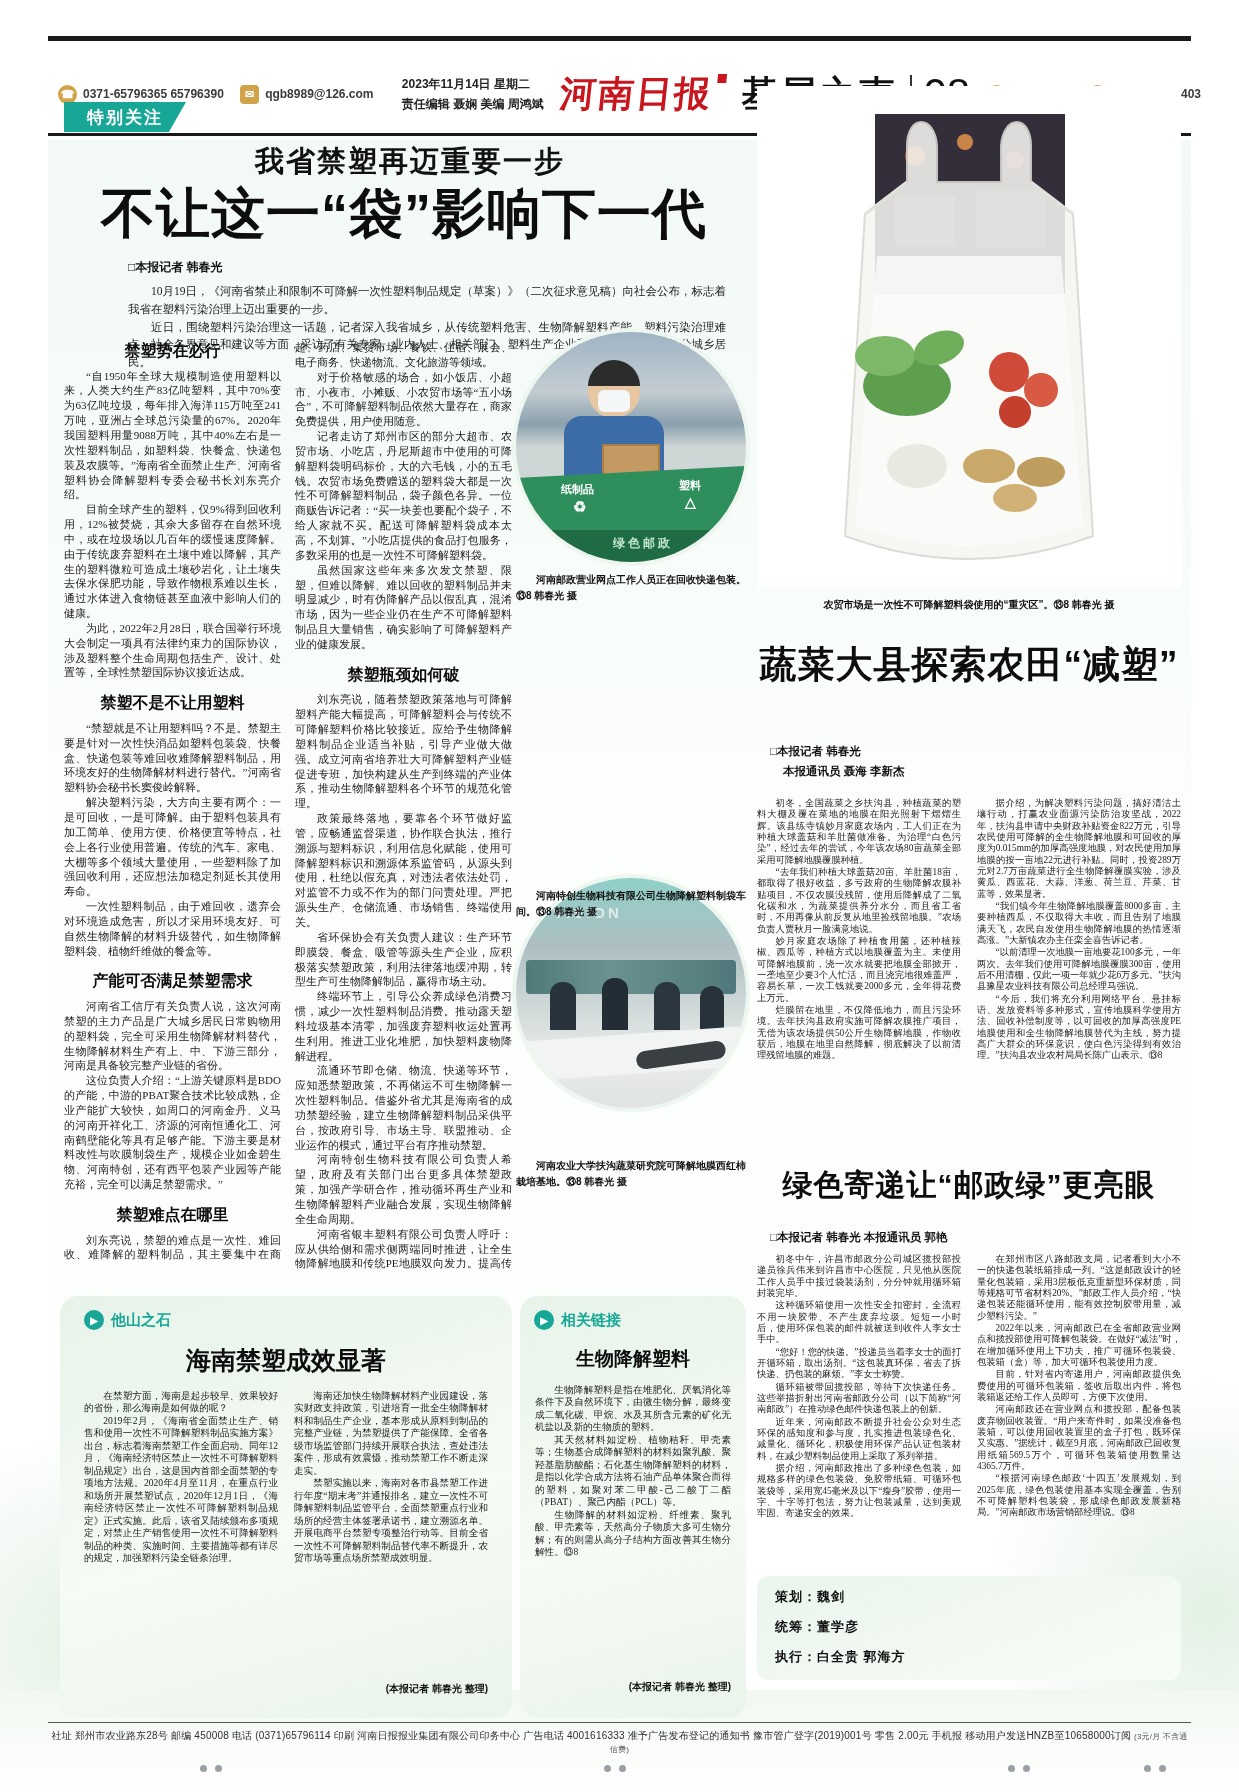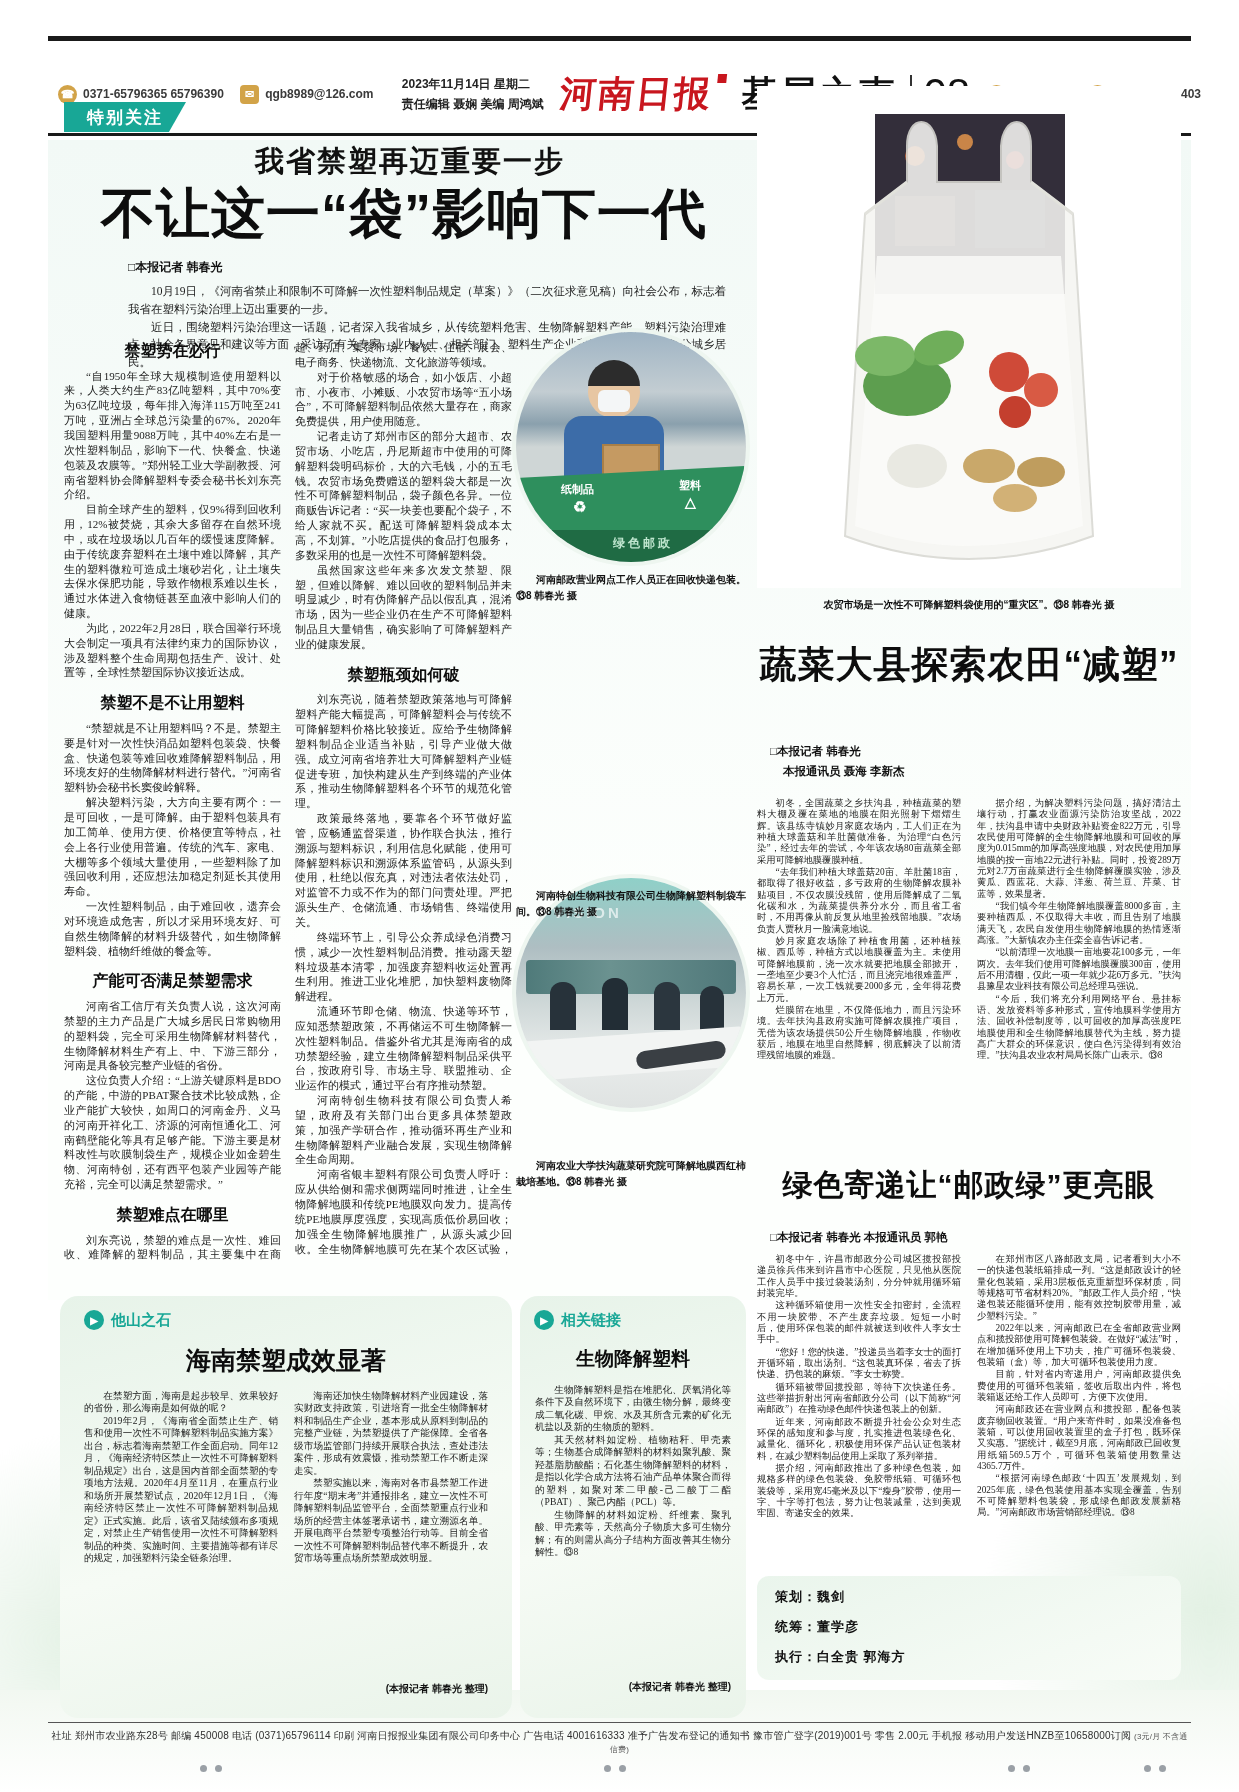--- a/index.html
+++ b/index.html
@@ -127,21 +127,21 @@
   <div class="abs byline" style="left:128px;top:259px;">□本报记者 韩春光</div>
   <div class="abs intro-wrap" style="left:128px;top:283px;width:598px;">
       <p class="intro-p">10月19日，《河南省禁止和限制不可降解一次性塑料制品规定（草案）》（二次征求意见稿）向社会公布，标志着我省在塑料污染治理上迈出重要的一步。</p>
       <p class="intro-p">近日，围绕塑料污染治理这一话题，记者深入我省城乡，从传统塑料危害、生物降解塑料产能、塑料污染治理难点、社会各界意见和建议等方面，采访了有关专家、业内人士、相关部门、塑料生产企业和塑料制品企业、部分城乡居民。</p>
     </div>
 
   <div class="abs feature-body" style="left:64px;top:340px;width:448px;">
     <div class="fsec">
       <h3>禁塑势在必行</h3>
       <div>
-          <p class="bp">“自1950年全球大规模制造使用塑料以来，人类大约生产83亿吨塑料，其中70%变为63亿吨垃圾，每年排入海洋115万吨至241万吨，亚洲占全球总污染量的67%。2020年我国塑料用量9088万吨，其中40%左右是一次性塑料制品，影响下一代、快餐盒、快递包装及农膜等。”郑州轻工业大学副教授、河南省塑料协会降解塑料专委会秘书长刘东亮介绍。</p>
+          <p class="bp">“自1950年全球大规模制造使用塑料以来，人类大约生产83亿吨塑料，其中70%变为63亿吨垃圾，每年排入海洋115万吨至241万吨，亚洲占全球总污染量的67%。2020年我国塑料用量9088万吨，其中40%左右是一次性塑料制品，如塑料袋、快餐盒、快递包装及农膜等。”海南省全面禁止生产、河南省塑料协会降解塑料专委会秘书长刘东亮介绍。</p>
           <p class="bp">目前全球产生的塑料，仅9%得到回收利用，12%被焚烧，其余大多留存在自然环境中，或在垃圾场以几百年的缓慢速度降解。由于传统废弃塑料在土壤中难以降解，其产生的塑料微粒可造成土壤砂岩化，让土壤失去保水保肥功能，导致作物根系难以生长，通过水体进入食物链甚至血液中影响人们的健康。</p>
           <p class="bp">为此，2022年2月28日，联合国举行环境大会制定一项具有法律约束力的国际协议，涉及塑料整个生命周期包括生产、设计、处置等，全球性禁塑国际协议接近达成。</p>
         </div>
     </div>
     <div class="fsec">
       <h3>禁塑不是不让用塑料</h3>
       <div>
           <p class="bp">“禁塑就是不让用塑料吗？不是。禁塑主要是针对一次性快消品如塑料包装袋、快餐盒、快递包装等难回收难降解塑料制品，用环境友好的生物降解材料进行替代。”河南省塑料协会秘书长窦俊岭解释。</p>
           <p class="bp">解决塑料污染，大方向主要有两个：一是可回收，一是可降解。由于塑料包装具有加工简单、使用方便、价格便宜等特点，社会上各行业使用普遍。传统的汽车、家电、大棚等多个领域大量使用，一些塑料除了加强回收利用，还应想法加稳定剂延长其使用寿命。</p>
           <p class="bp">一次性塑料制品，由于难回收，遗弃会对环境造成危害，所以才采用环境友好、可自然生物降解的材料升级替代，如生物降解塑料袋、植物纤维做的餐盒等。</p>
@@ -161,20 +161,21 @@
           <p class="bp">对于价格敏感的场合，如小饭店、小超市、小夜市、小摊贩、小农贸市场等“五小场合”，不可降解塑料制品依然大量存在，商家免费提供，用户使用随意。</p>
           <p class="bp">记者走访了郑州市区的部分大超市、农贸市场、小吃店，丹尼斯超市中使用的可降解塑料袋明码标价，大的六毛钱，小的五毛钱。农贸市场免费赠送的塑料袋大都是一次性不可降解塑料制品，袋子颜色各异。一位商贩告诉记者：“买一块姜也要配个袋子，不给人家就不买。配送可降解塑料袋成本太高，不划算。”小吃店提供的食品打包服务，多数采用的也是一次性不可降解塑料袋。</p>
           <p class="bp">虽然国家这些年来多次发文禁塑、限塑，但难以降解、难以回收的塑料制品并未明显减少，时有伪降解产品以假乱真，混淆市场，因为一些企业仍在生产不可降解塑料制品且大量销售，确实影响了可降解塑料产业的健康发展。</p>
         </div>
     </div>
     <div class="fsec">
       <h3>禁塑瓶颈如何破</h3>
       <div>
           <p class="bp">刘东亮说，随着禁塑政策落地与可降解塑料产能大幅提高，可降解塑料会与传统不可降解塑料价格比较接近。应给予生物降解塑料制品企业适当补贴，引导产业做大做强。成立河南省培养壮大可降解塑料产业链促进专班，加快构建从生产到终端的产业体系，推动生物降解塑料各个环节的规范化管理。</p>
           <p class="bp">政策最终落地，要靠各个环节做好监管，应畅通监督渠道，协作联合执法，推行溯源与塑料标识，利用信息化赋能，使用可降解塑料标识和溯源体系监管码，从源头到使用，杜绝以假充真，对违法者依法处罚，对监管不力或不作为的部门问责处理。严把源头生产、仓储流通、市场销售、终端使用关。</p>
+          <p class="bp">省环保协会有关负责人建议：生产环节即膜袋、餐盒、吸管等源头生产企业，应积极落实禁塑政策，利用法律落地缓冲期，转型生产可生物降解制品，赢得市场主动。</p>
           <p class="bp">终端环节上，引导公众养成绿色消费习惯，减少一次性塑料制品消费。推动露天塑料垃圾基本清零，加强废弃塑料收运处置再生利用。推进工业化堆肥，加快塑料废物降解进程。</p>
           <p class="bp">流通环节即仓储、物流、快递等环节，应知悉禁塑政策，不再储运不可生物降解一次性塑料制品。借鉴外省尤其是海南省的成功禁塑经验，建立生物降解塑料制品采供平台，按政府引导、市场主导、联盟推动、企业运作的模式，通过平台有序推动禁塑。</p>
           <p class="bp">河南特创生物科技有限公司负责人希望，政府及有关部门出台更多具体禁塑政策，加强产学研合作，推动循环再生产业和生物降解塑料产业融合发展，实现生物降解全生命周期。</p>
           <p class="bp">河南省银丰塑料有限公司负责人呼吁：应从供给侧和需求侧两端同时推进，让全生物降解地膜和传统PE地膜双向发力。提高传统PE地膜厚度强度，实现高质低价易回收；加强全生物降解地膜推广，从源头减少回收。全生物降解地膜可先在某个农区试验，然后逐步推广。政府可以给予适当补贴，调动农民使用全生物降解地膜的积极性。⑬8</p>
         </div>
     </div>
   </div>
 
   <div class="abs circle-photo" style="left:516px;top:332px;width:230px;height:230px;background:linear-gradient(180deg,#9fb4c4 0%,#c3cdd2 26%,#8aa0ad 40%,#cfd6d6 50%);">
     <div class="abs" style="left:72px;top:34px;width:52px;height:52px;border-radius:50%;background:#e7c6a2;"></div>

